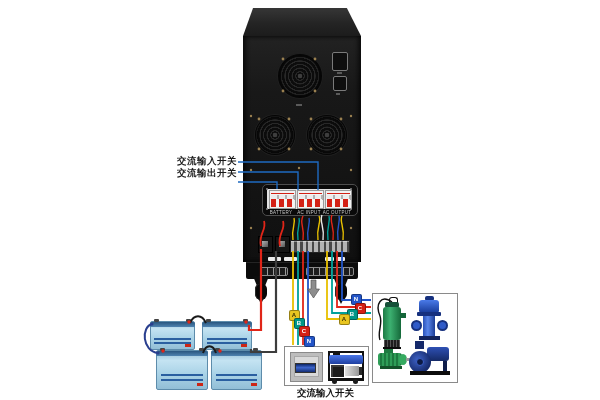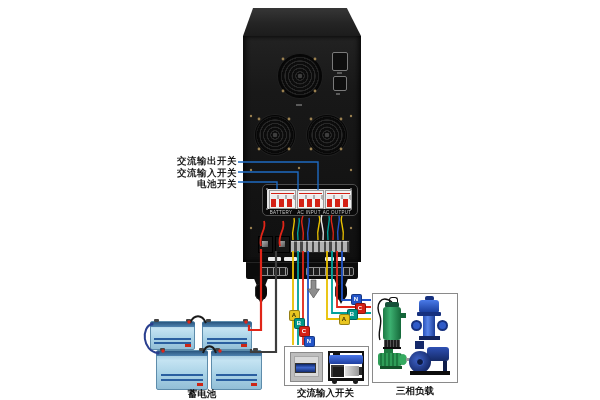--- a/index.html
+++ b/index.html
@@ -212,23 +212,22 @@
       <g fill="#8a8a8a">
         <circle cx="24" cy="181" r="1"></circle>
           <circle cx="108" cy="181" r="1"></circle>
           <circle cx="24" cy="201" r="1"></circle>
           <circle cx="108" cy="201" r="1"></circle>
       </g>
     </svg>
   </div>
 
   <div class="sw-labels">
+    <div>交流输入开关</div>
     <div>交流输出开关</div>
-    <div>交流输入开关</div>
-    <div>电池开关</div>
   </div>
 
   <div class="battery" style="left:150px;top:321px;width:43px;height:27px;">
     <div class="bat-top"></div>
     <div class="bat-term" style="left:3px;"></div>
     <div class="bat-term" style="right:3px;"></div>
     <div class="bat-line" style="bottom:9px;"></div>
     <div class="bat-line" style="bottom:5px;"></div>
     <div class="bat-chip" style="bottom:2px;"></div>
   </div>
@@ -249,21 +248,20 @@
     <div class="bat-chip" style="bottom:3px;"></div>
   </div>
   <div class="battery" style="left:211px;top:350px;width:49px;height:38px;">
     <div class="bat-top"></div>
     <div class="bat-term" style="left:3px;"></div>
     <div class="bat-term" style="right:3px;"></div>
     <div class="bat-line" style="bottom:13px;"></div>
     <div class="bat-line" style="bottom:8px;"></div>
     <div class="bat-chip" style="bottom:3px;"></div>
   </div>
-  <div class="comp-label" style="left:162px;top:388px;width:80px;">蓄电池</div>
 
   <div class="comp-box" style="left:284px;top:346px;width:83px;height:38px;">
     <div class="dist-outer">
       <div class="dist-inner"></div>
       <div class="dist-window"></div>
     </div>
     <div class="gen-bar" style="left:43px;top:4px;width:36px;height:2px;"></div>
     <div class="gen-bar" style="left:43px;top:4px;width:2px;height:29px;"></div>
     <div class="gen-bar" style="left:77px;top:4px;width:2px;height:29px;"></div>
     <div class="gen-cap"></div>
@@ -303,21 +301,20 @@
     <div class="mot-shaft"></div>
     <div class="mot-base"></div>
 
     <div class="cf-inlet"></div>
     <div class="cf-motor"></div>
     <div class="cf-leg" style="left:70px;top:67px;width:4px;height:10px;"></div>
     <div class="cf-volute"></div>
     <div class="cf-hub"></div>
     <div class="cf-base"></div>
   </div>
-  <div class="comp-label" style="left:375px;top:385px;width:80px;">三相负载</div>
 
   <svg id="overlay">
 
     <path d="M238,162 H318 V190" fill="none" stroke-width="1.4" stroke="#1e6ac0"></path>
     <path d="M238,172 H298 V190" fill="none" stroke-width="1.4" stroke="#1e6ac0"></path>
     <path d="M238,182 H277 V189" fill="none" stroke-width="1.4" stroke="#1e6ac0"></path>
 
     <g fill="none" stroke-width="1.8">
       <path d="M261,246 C258,234 267,230 264,221" stroke="#e02518"></path>
       <path d="M280,246 C277,234 286,230 283,221" stroke="#e02518"></path>

